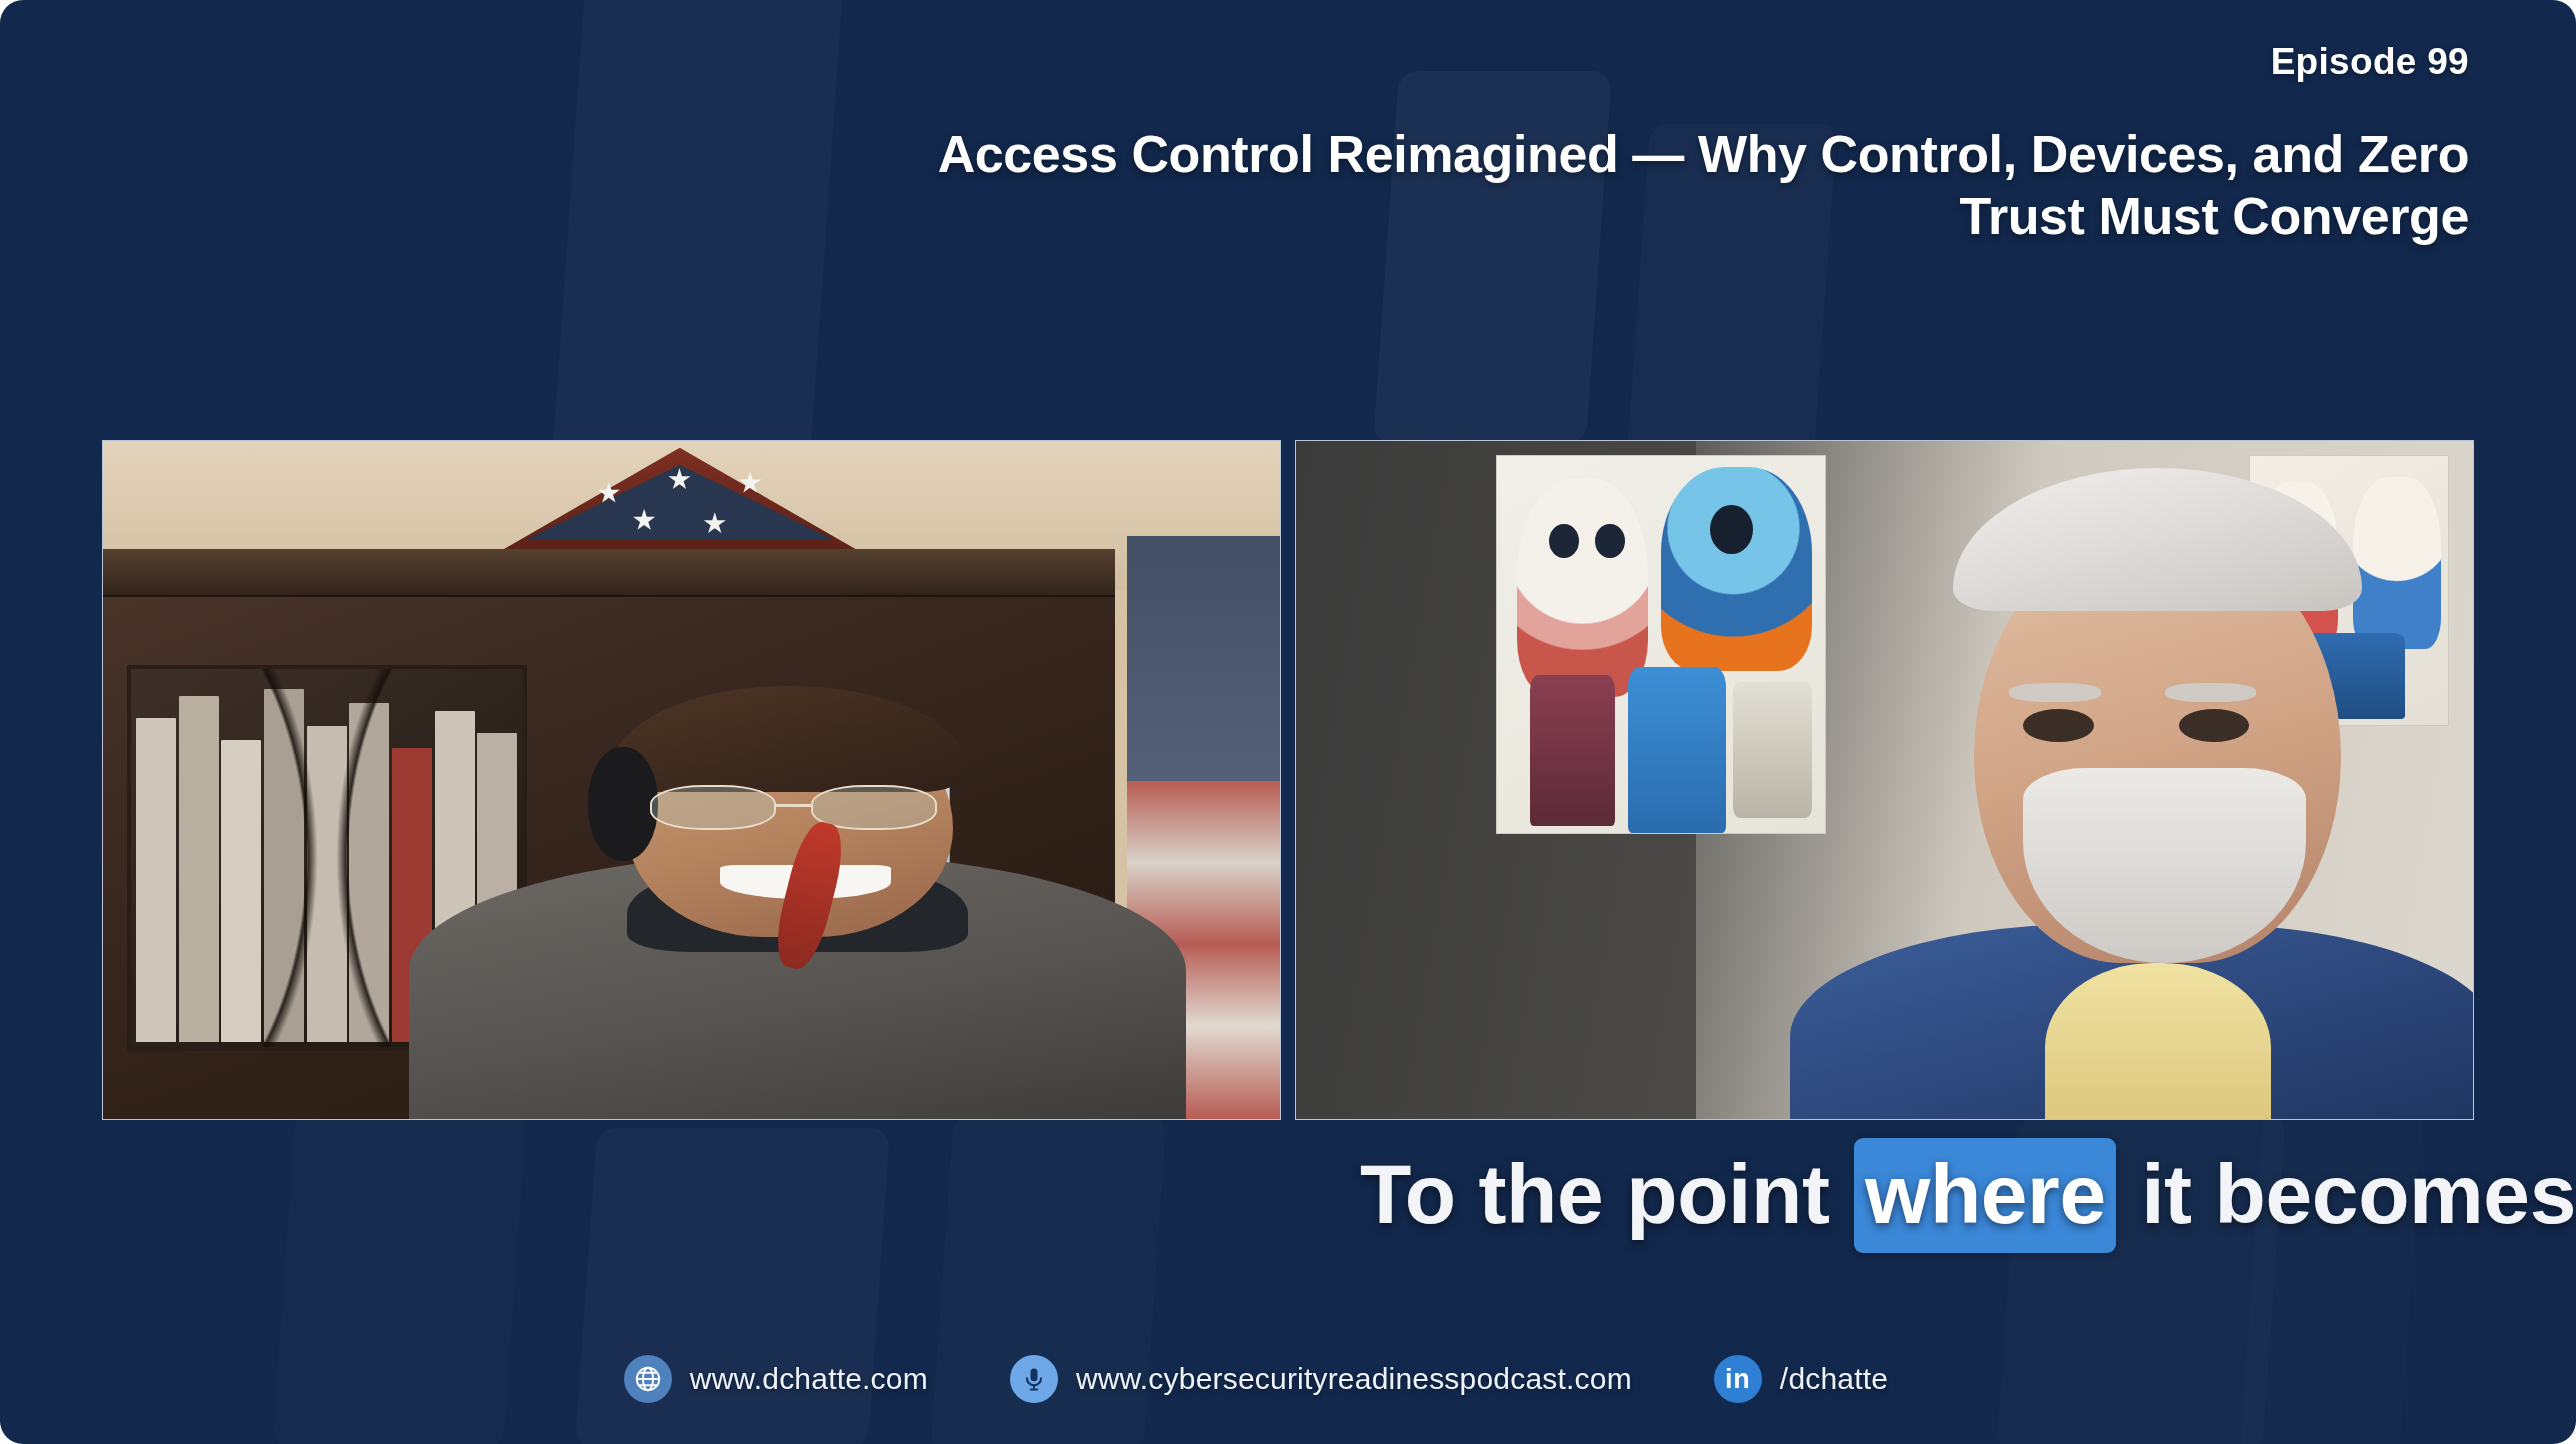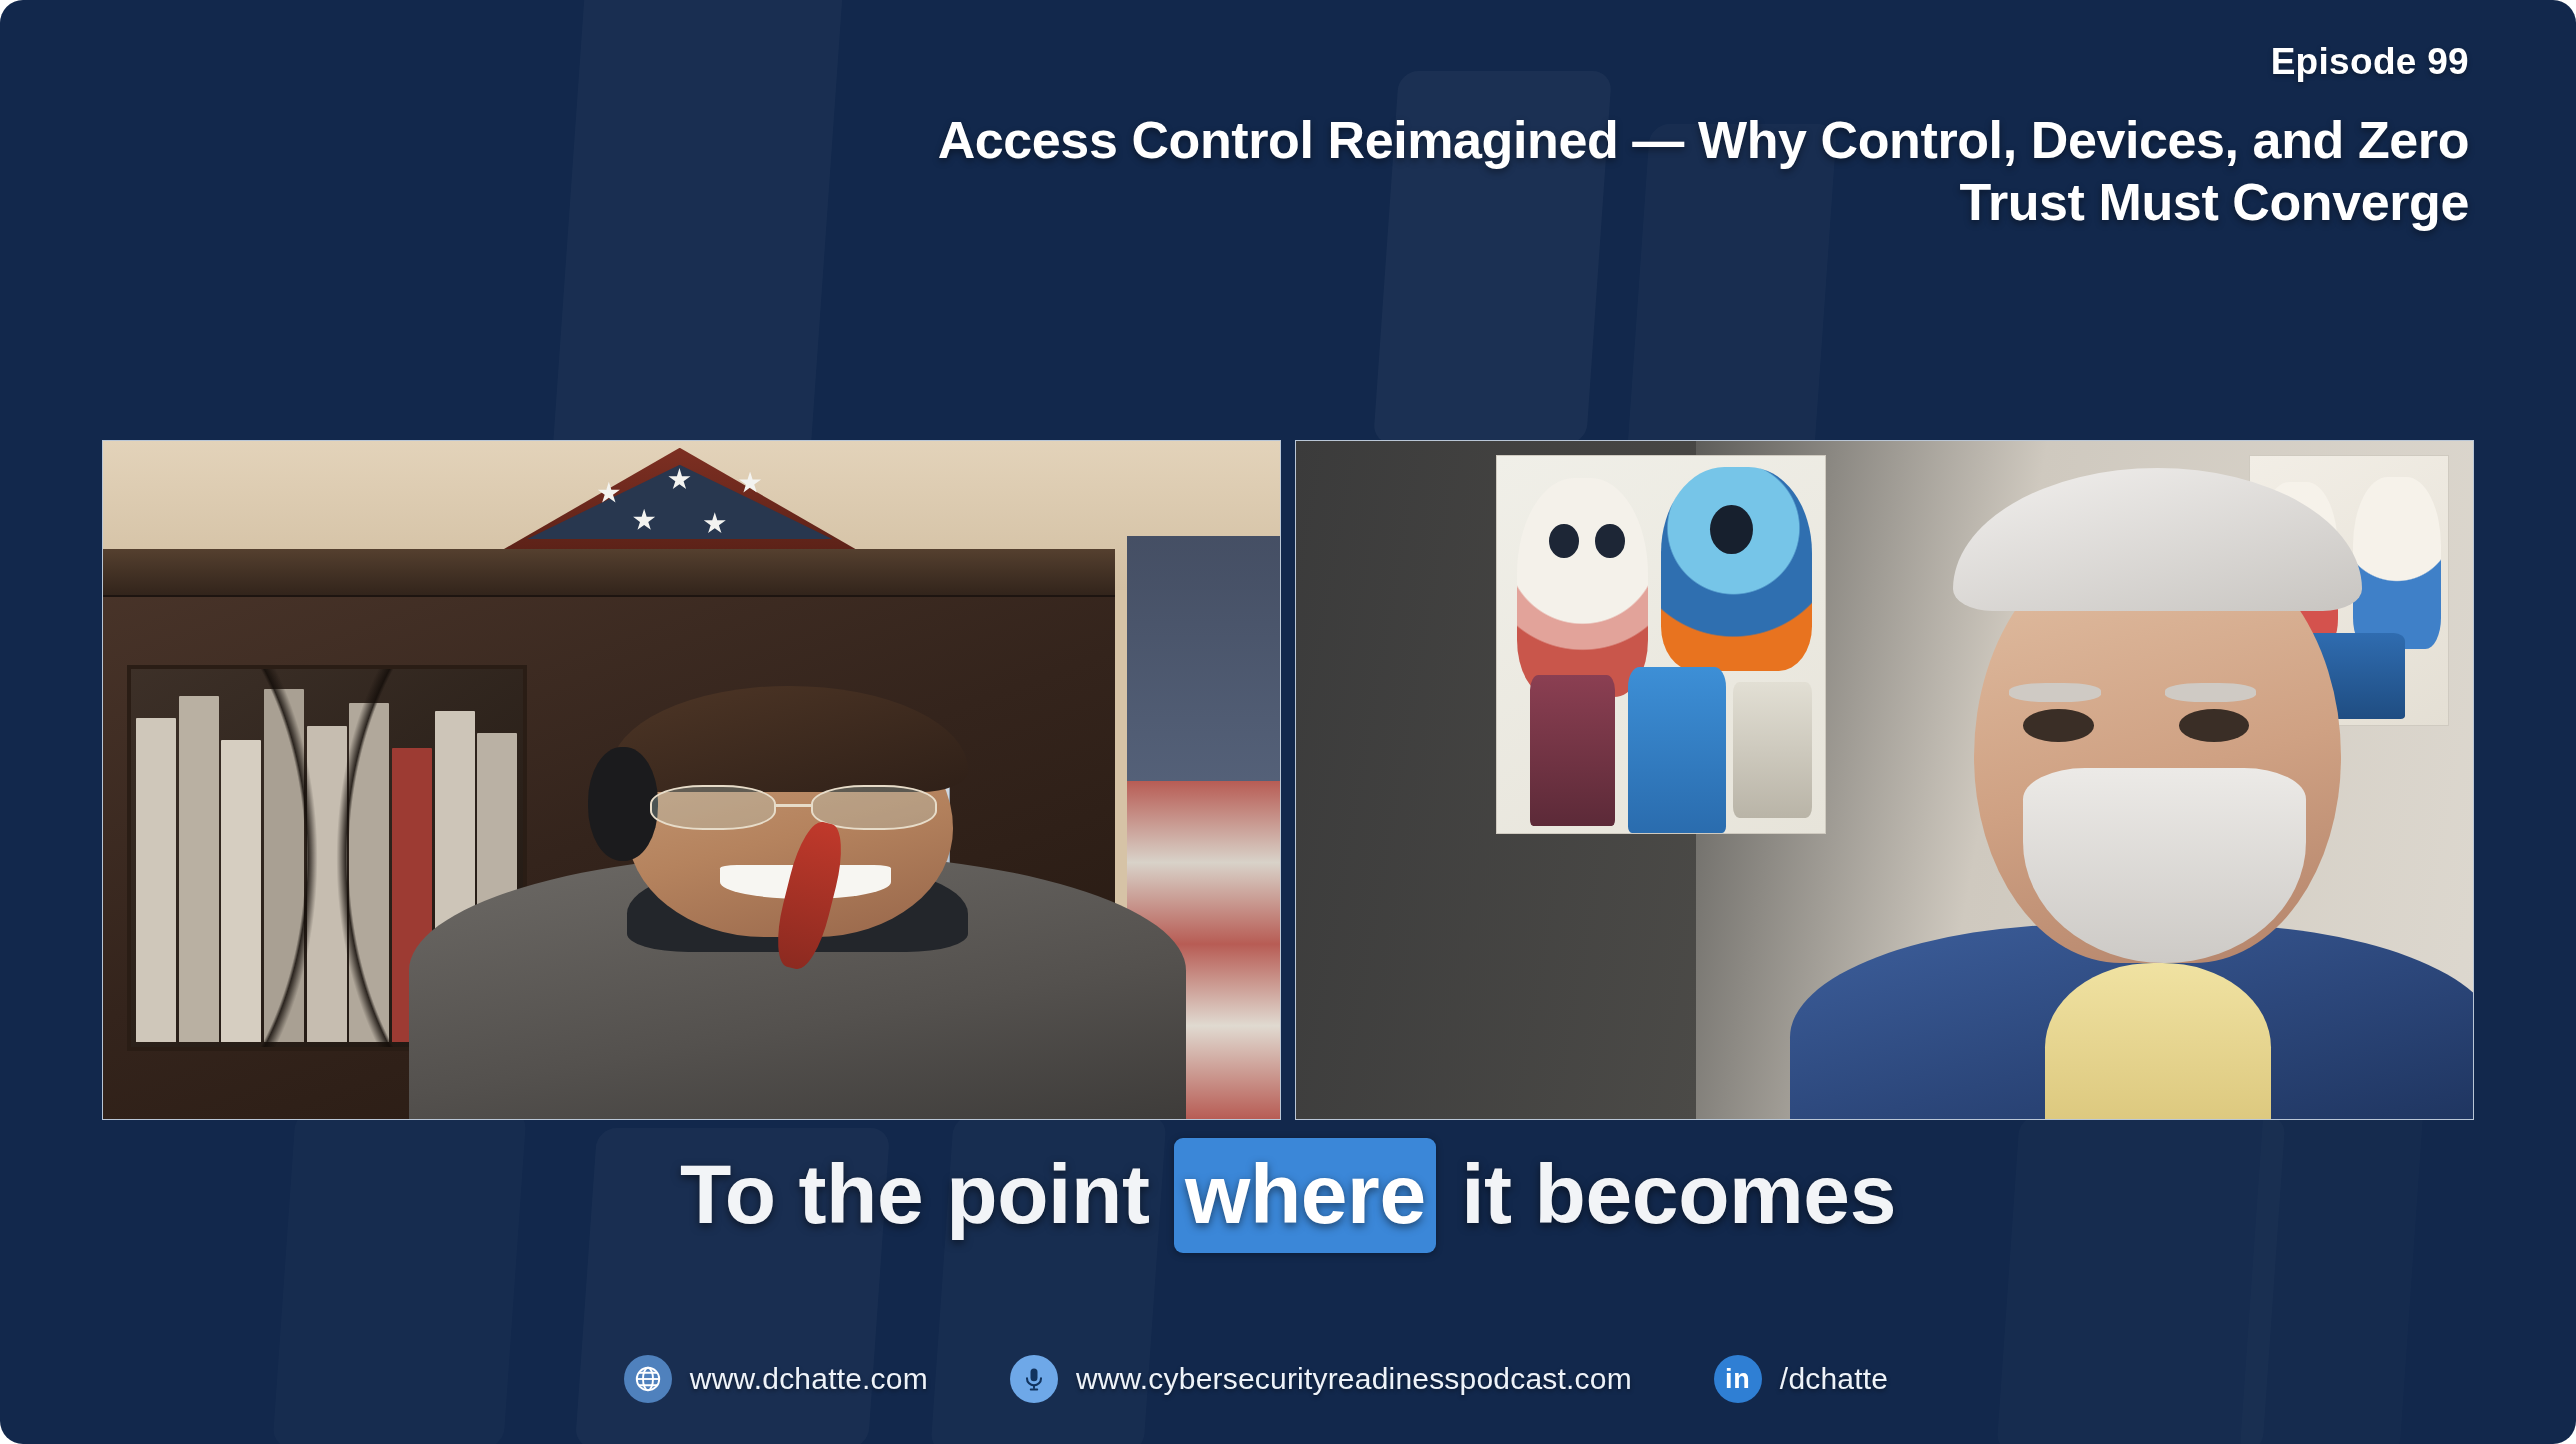--- a/index.html
+++ b/index.html
@@ -126,21 +126,21 @@
     color:#1a2533;
   }
 
   
   .title-block {
     position:absolute; right:107px; top:41px;
     width:1563px; text-align:right;
   }
   .episode {
     font-size:37px; font-weight:bold; color:#ffffff;
-    letter-spacing:0.3px; margin-bottom:26px;
+    letter-spacing:0.3px; margin-bottom:40px;
     text-shadow:0 1.8px 5.3px rgba(0,0,0,.35);
   }
   .ep-title {
     font-size:52px; font-weight:bold; color:#ffffff;
     line-height:1.20; letter-spacing:-0.4px;
     text-shadow:0 2.7px 7px rgba(0,0,0,.4);
   }
   .ep-guest {
     margin-top:34px;
     font-size:32px; font-weight:normal; color:#e4ecf4;
@@ -337,21 +337,21 @@
     background:#7a4a46; border-radius:44%;
   }
   .g-eye { position:absolute; bottom:58%; width:10%; height:5%; background:#3a2e26; border-radius:50%; }
   .g-eye.l { left:33%; } .g-eye.r { left:55%; }
   .g-brow { position:absolute; bottom:64%; width:13%; height:3%; background:#cfcac4; border-radius:40%; }
   .g-brow.l { left:31%; } .g-brow.r { left:53%; }
 
   
   .caption {
     position:absolute; left:0; top:1146px; width:2576px;
-    text-align:center;
+    text-align:right;
     font-size:84px; font-weight:bold;
     color:#f2f4f7; letter-spacing:-0.4px;
     text-shadow:0 2.7px 9px rgba(0,0,0,.5);
     white-space:nowrap;
   }
   .caption .hl {
     background:#3b87d8;
     color:#ffffff;
     border-radius:9px;
     padding:9px 10.7px 12.4px;

